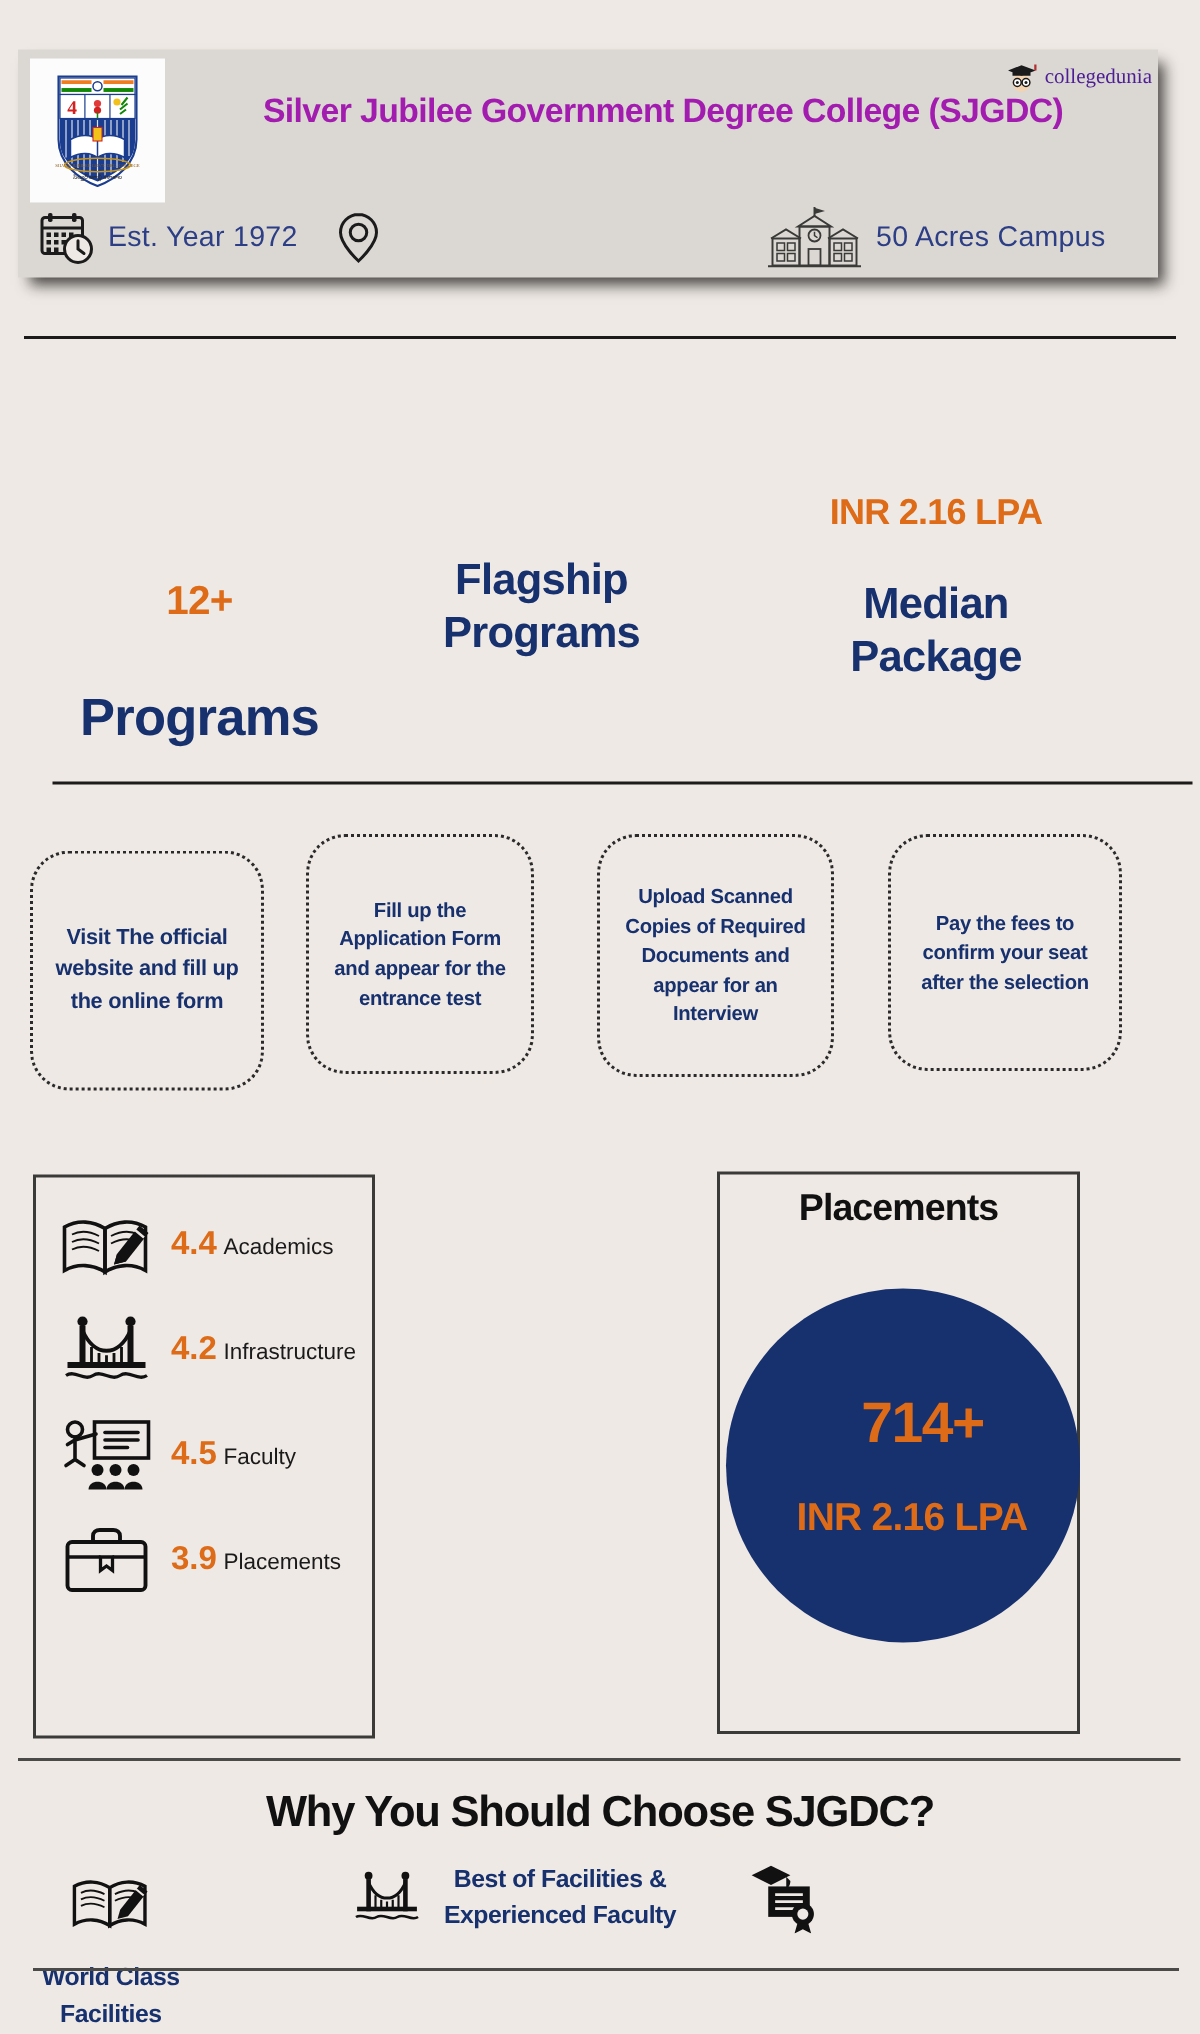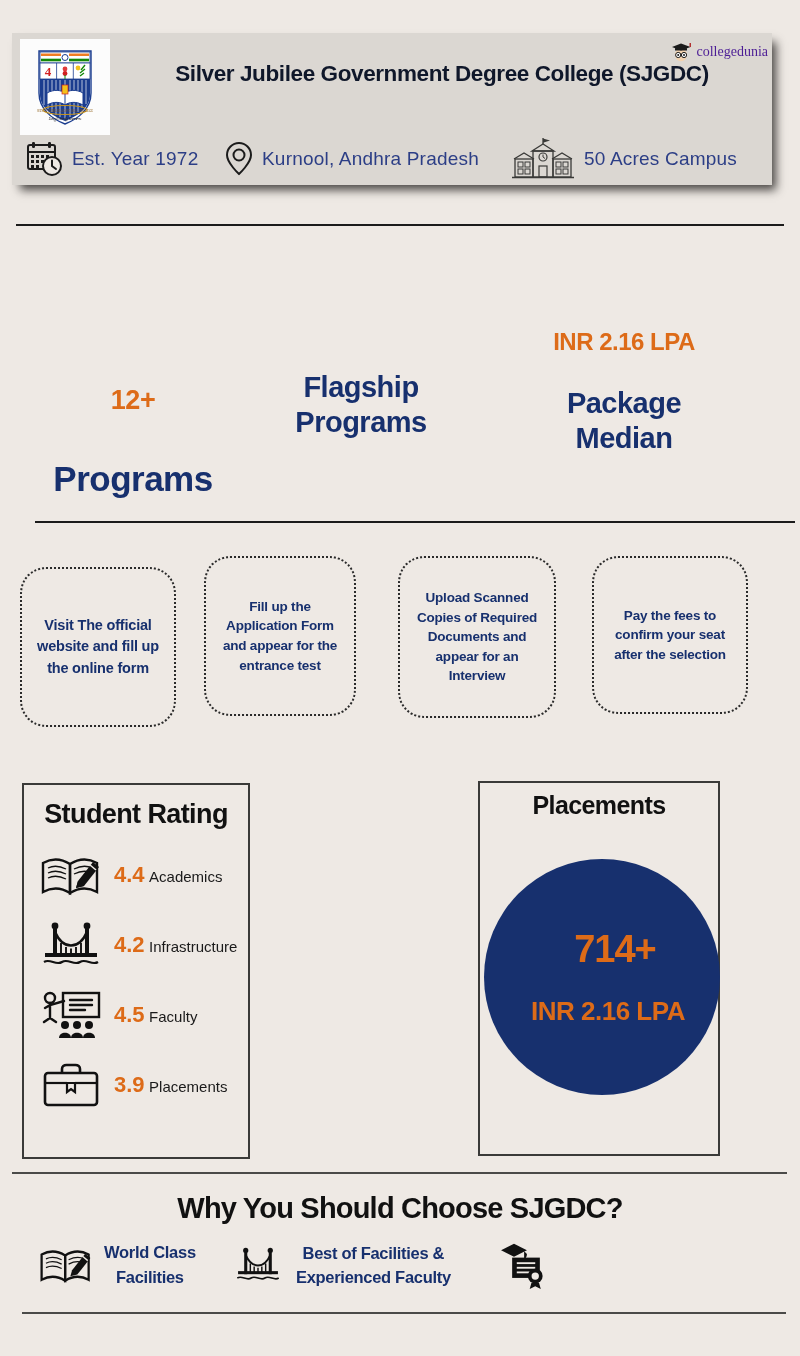--- a/index.html
+++ b/index.html
@@ -20,21 +20,21 @@
   }
   .logo-box{
     position:absolute;left:8px;top:6px;width:90px;height:96px;
     background:#FCFCFC;display:flex;align-items:center;justify-content:center;
   }
   .crest{width:62px;height:80px;position:relative;}
   .crest svg{display:block;}
   .college-title{
     position:absolute;left:110px;top:28px;width:640px;
     text-align:center;
-    font-size:22.5px;font-weight:bold;color:#0f172a;letter-spacing:-0.4px;
+    font-size:22.5px;font-weight:bold;color:#a21caf;letter-spacing:-0.4px;
     font-family:"Liberation Sans", sans-serif;
   }
   .cd-brand{
     position:absolute;right:4px;top:8px;display:flex;align-items:center;gap:4px;
   }
   .cd-brand .cd-text{font-size:14px;color:#4c1d95;font-family:"Liberation Serif", serif;}
   .meta-row{
     position:absolute;left:0;top:100px;width:760px;height:52px;
     display:flex;align-items:center;
   }
@@ -142,21 +142,21 @@
     font-size:29px;font-weight:bold;color:#111;letter-spacing:-.8px;
     font-family:"Liberation Sans", sans-serif;
   }
   .why-row{position:absolute;left:0;top:1240px;width:800px;height:72px;}
   .why-item{position:absolute;display:flex;align-items:center;gap:10px;}
   .why-ico{width:56px;height:50px;flex:0 0 56px;display:flex;align-items:center;justify-content:center;}
   .why-txt{
     color:#17306E;font-weight:bold;font-size:16.5px;line-height:1.5;
     font-family:"Liberation Sans", sans-serif;text-align:center;letter-spacing:-.3px;
   }
-  .why-1{left:38px;top:0;}
+  .why-1{left:28px;top:0;flex-direction:column;}
   .why-2{left:230px;top:0;align-items:flex-end;}
   .why-3{left:498px;top:0;}
 
   svg{display:block;}
 </style>
 </head>
 <body>
 
 <div class="page">
 
@@ -253,21 +253,20 @@
         <span class="mlabel">Est. Year 1972</span>
       </div>
 
       <div class="meta-item m2">
         <span>
           <svg width="30" height="38" viewBox="0 0 30 38">
             <path d="M15 3 C8.4 3 3 8.4 3 15 C3 23 15 34 15 34 C15 34 27 23 27 15 C27 8.4 21.6 3 15 3 Z" fill="none" stroke="#1b1b1b" stroke-width="2"></path>
             <circle cx="15" cy="15" r="5.5" fill="none" stroke="#1b1b1b" stroke-width="2"></circle>
           </svg>
         </span>
-        <span class="mlabel">Kurnool, Andhra Pradesh</span>
       </div>
 
       <div class="meta-item m3">
         <span>
           <svg width="66" height="44" viewBox="0 0 66 44">
             <line x1="33" y1="1" x2="33" y2="7" stroke="#3a3a38" stroke-width="1.3"></line>
             <path d="M33 1.5 L40 3.6 L33 5.7 Z" fill="#3a3a38"></path>
             <path d="M22 14 L33 7 L44 14 Z" fill="none" stroke="#3a3a38" stroke-width="1.3"></path>
             <rect x="23" y="14" width="20" height="26" fill="none" stroke="#3a3a38" stroke-width="1.3"></rect>
             <circle cx="33" cy="20" r="4" fill="none" stroke="#3a3a38" stroke-width="1.2"></circle>
@@ -308,43 +307,42 @@
     </div>
     <div class="stat stat-2">
       <div class="lbl">
         <div>Flagship</div>
         <div>Programs</div>
       </div>
     </div>
     <div class="stat stat-3">
       <div class="num">INR 2.16 LPA</div>
       <div class="lbl">
+        <div>Median</div>
         <div>Package</div>
-        <div>Median</div>
       </div>
     </div>
   </div>
 
   <div class="steps">
     <div class="step step-1">
       <span>Visit The official website and fill up the online form</span>
     </div>
     <div class="step step-2">
       <span>Fill up the Application Form and appear for the entrance test</span>
     </div>
     <div class="step step-3">
       <span>Upload Scanned Copies of Required Documents and appear for an Interview</span>
     </div>
     <div class="step step-4">
       <span>Pay the fees to confirm your seat after the selection</span>
     </div>
   </div>
 
   <div class="panel panel-rating">
-    <div class="panel-title">Student Rating</div>
 
     <div class="rating-list">
 
       <div class="rating-row">
         <span class="rating-ico">
           <svg width="62" height="48" viewBox="0 0 62 48">
             <path d="M3 12 C12 7 22 8 30 13 L30 42 C22 37 12 36 3 41 Z" fill="none" stroke="#111" stroke-width="2.4"></path>
             <path d="M30 13 C38 8 48 7 57 12 L57 41 C48 36 38 37 30 42 Z" fill="none" stroke="#111" stroke-width="2.4"></path>
             <g stroke="#111" stroke-width="1.3" fill="none">
               <path d="M8 17 C14 14 20 15 26 18"></path>

